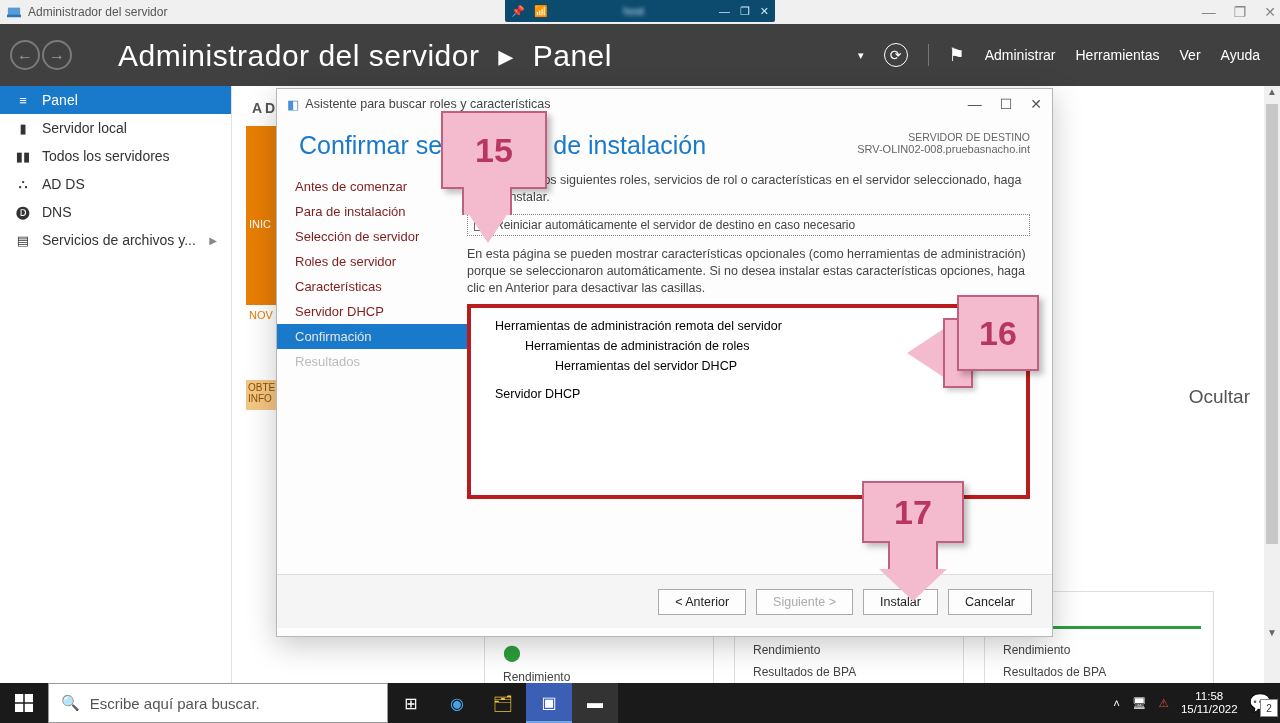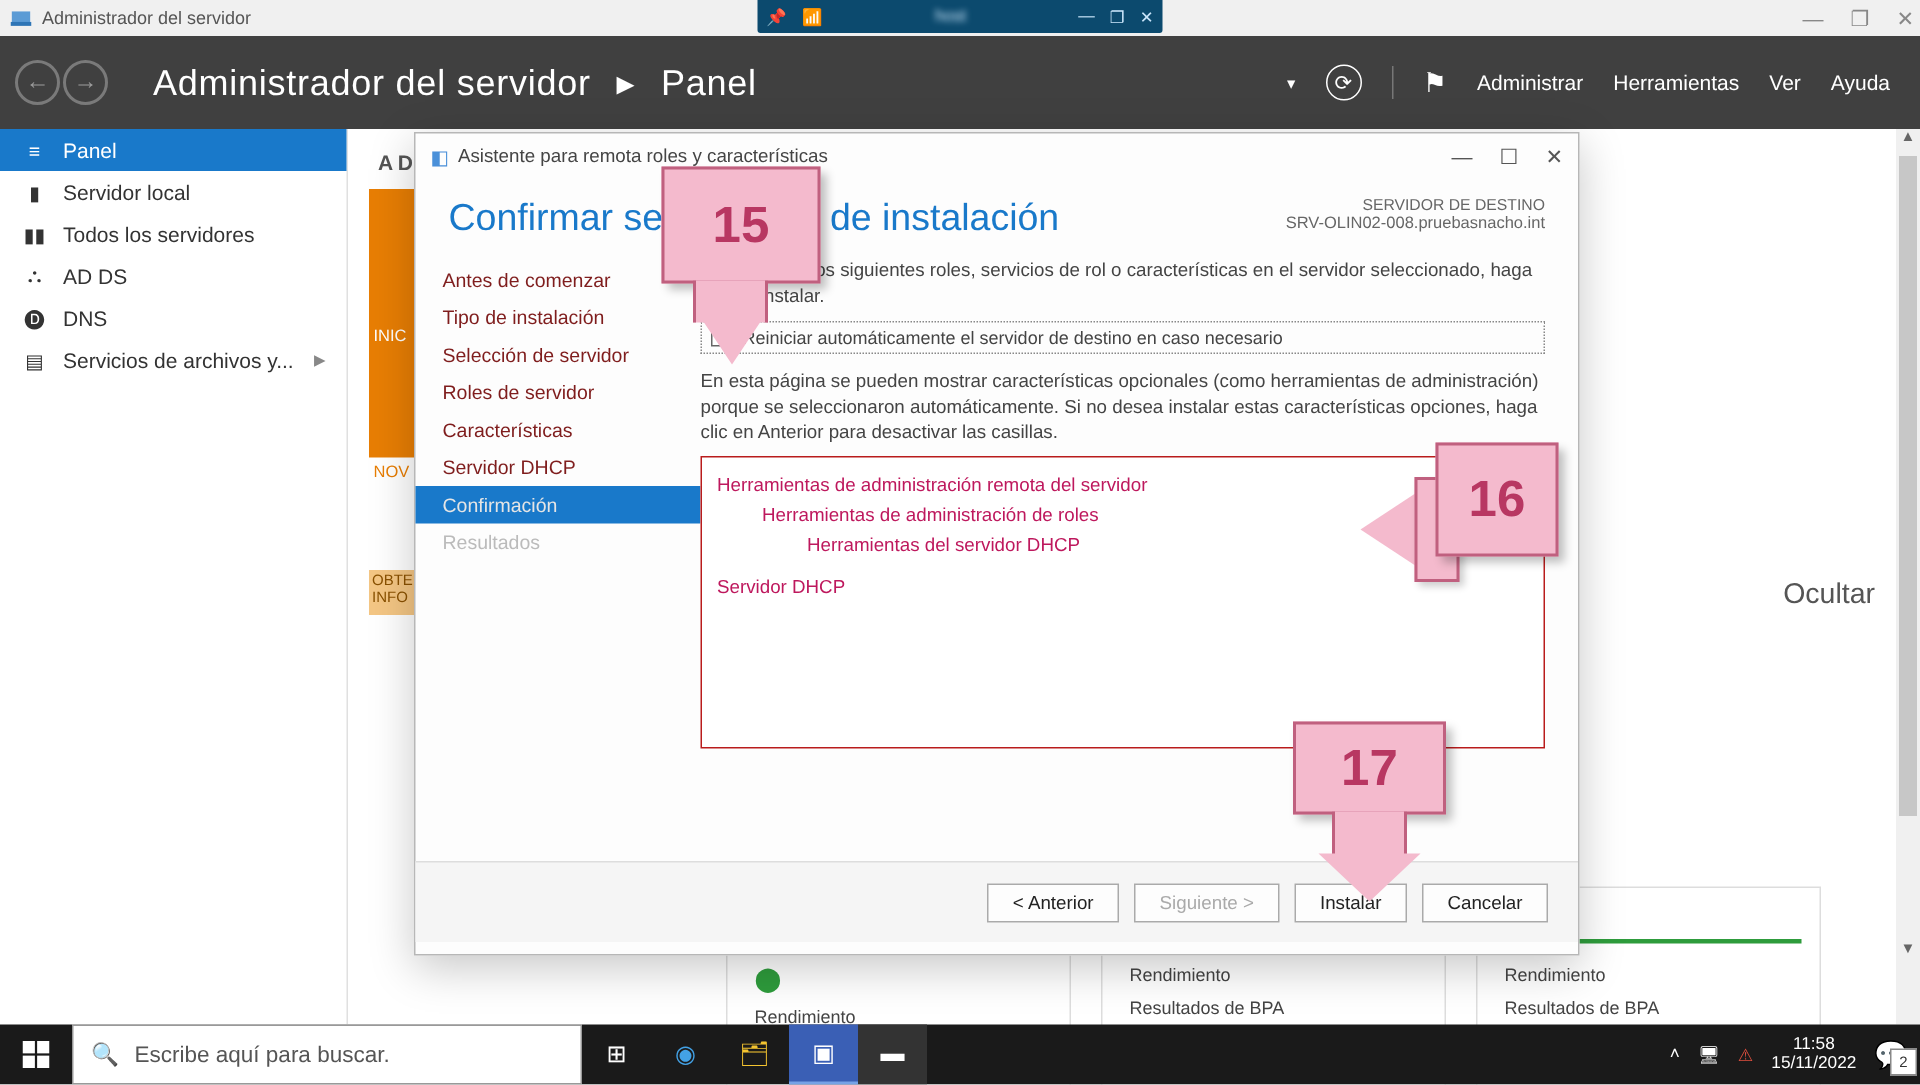--- a/index.html
+++ b/index.html
@@ -12,21 +12,21 @@
 .remote-titlebar .rdp-bar { position: absolute; left: 50%; transform: translateX(-50%); top:0; height: 22px; width: 270px; background: #0c4a6e; border-radius: 0 0 2px 2px; display:flex; align-items:center; color:#cbe6fb; font-size:11px; justify-content:space-between; padding:0 6px;}
 .remote-titlebar .rdp-controls{display:flex; gap:10px; align-items:center;}
 .remote-titlebar .rdp-name{flex:1; text-align:center; font-size:11px; filter:blur(2px);}
 .remote-titlebar .host-controls{position:absolute; right:4px; display:flex; gap:18px; color:#888;}
 .remote-titlebar .host-controls span{font-size:14px;}
 
 
 .sm-header { height: 62px; background: #404040; color: #fff; display: flex; align-items: center; }
 .sm-nav { display:flex; align-items:center; gap:2px; margin-left:10px;}
 .sm-nav .circ{ width:30px; height:30px; border:2px solid #7a7a7a; border-radius:50%; display:flex; align-items:center; justify-content:center; color:#9a9a9a; font-size:16px;}
-.sm-crumb { margin-left:30px; font-size:24px; font-weight:300; letter-spacing:0.5px;}
+.sm-crumb { margin-left:46px; font-size:30px; font-weight:300; letter-spacing:0.5px;}
 .sm-crumb .sep{ margin:0 10px; }
 .sm-right { margin-left:auto; margin-right:20px; display:flex; gap:20px; align-items:center; font-size:14px;}
 .sm-right .circ{ width:24px; height:24px; border:1.5px solid #fff; border-radius:50%; display:flex;align-items:center;justify-content:center;font-size:14px;}
 .sm-right .divider{width:1px; height:22px; background:#777;}
 
 
 .main { display:flex; height: 597px; background:#fff; position:relative;}
 .sidebar { width: 232px; border-right:1px solid #e0e0e0; background:#fff; padding-top:0;}
 .sidebar .item{display:flex; align-items:center; gap:10px; padding:6px 14px; font-size:14px; color:#333; cursor:default;}
 .sidebar .item.active{background:#1979ca; color:#fff;}
@@ -66,21 +66,21 @@
 .wizard-heading .dest .srv{font-size:11px;}
 .wizard-body{display:flex; height:410px;}
 .wnav{width:190px; padding:10px 0;}
 .wnav .step{padding:5px 18px; font-size:13px; color:#7f1d1d; cursor:default;}
 .wnav .step.active{background:#1979ca; color:#e5e5e5;}
 .wnav .step.disabled{color:#bbb;}
 .wpane{flex:1; padding:6px 22px 0 0; font-size:12.5px; color:#444;}
 .wpane p{margin:2px 0 8px; line-height:1.35;}
 .check-row{border:1px dotted #888; padding:3px 6px; font-size:12px; display:flex; gap:8px; align-items:center; margin:4px 0 10px;}
 .check-row .box{width:13px; height:13px; border:1px solid #666; background:#fff;}
-.feature-list{border:1px solid #b91c1c; height:195px; background:#fff; padding:8px 10px; font-size:12.5px; color:#be185d;}
+.feature-list{border:4px solid #b91c1c; height:195px; background:#fff; padding:8px 24px; font-size:12.5px; color:#000000;}
 .feature-list .l1{padding:3px 0;}
 .feature-list .l2{padding:3px 0 3px 30px;}
 .feature-list .l3{padding:3px 0 3px 60px;}
 .links{margin-top:16px;}
 .links a{display:block; color:#1979ca; text-decoration:none; font-size:12.5px; padding:2px 0;}
 .wizard-footer{border-top:1px solid #ddd; height:54px; background:#f5f5f5; display:flex; align-items:center; justify-content:flex-end; gap:10px; padding:0 20px;}
 .wizard-footer button{height:26px; padding:0 16px; font-size:12.5px; background:#fdfdfd; border:1px solid #aaa; color:#222;}
 .wizard-footer button:disabled{color:#aaa;}
 
 
@@ -217,38 +217,38 @@
 <div style="position:absolute; left:249px; top:218px; color:#fff; font-size:11px;">INIC</div>
 <div style="position:absolute; left:246px; top:305px; width:30px; height:24px; background:#fff; color:#e87e04; font-size:11px; padding:4px 3px;">NOV</div>
 <div style="position:absolute; left:246px; top:380px; width:34px; height:30px; background:#f4c684; font-size:10px; color:#8a5100; padding:2px;">
   <span>OBTE</span><br>
   <span>INFO</span>
 </div>
 
 <div class="wizard">
   <div class="wizard-title">
     <span class="icon">◧</span>
-    <span>Asistente para remota roles y características</span>
+    <span>Asistente para buscar roles y características</span>
     <div class="ctrl">
       <span>—</span>
       <span>☐</span>
       <span>✕</span>
     </div>
   </div>
   <div class="wizard-heading">
     <h1>Confirmar selecciones de instalación</h1>
     <div class="dest">
       <div>SERVIDOR DE DESTINO</div>
       <div class="srv">SRV-OLIN02-008.pruebasnacho.int</div>
     </div>
   </div>
   <div class="wizard-body">
     <div class="wnav">
       <div class="step">Antes de comenzar</div>
-      <div class="step">Tipo de instalación</div>
+      <div class="step">Para de instalación</div>
       <div class="step">Selección de servidor</div>
       <div class="step">Roles de servidor</div>
       <div class="step">Características</div>
       <div class="step">Servidor DHCP</div>
       <div class="step active">Confirmación</div>
       <div class="step disabled">Resultados</div>
     </div>
     <div class="wpane">
       <p>Para instalar los siguientes roles, servicios de rol o características en el servidor seleccionado, haga clic en Instalar.</p>
       <div class="check-row">

